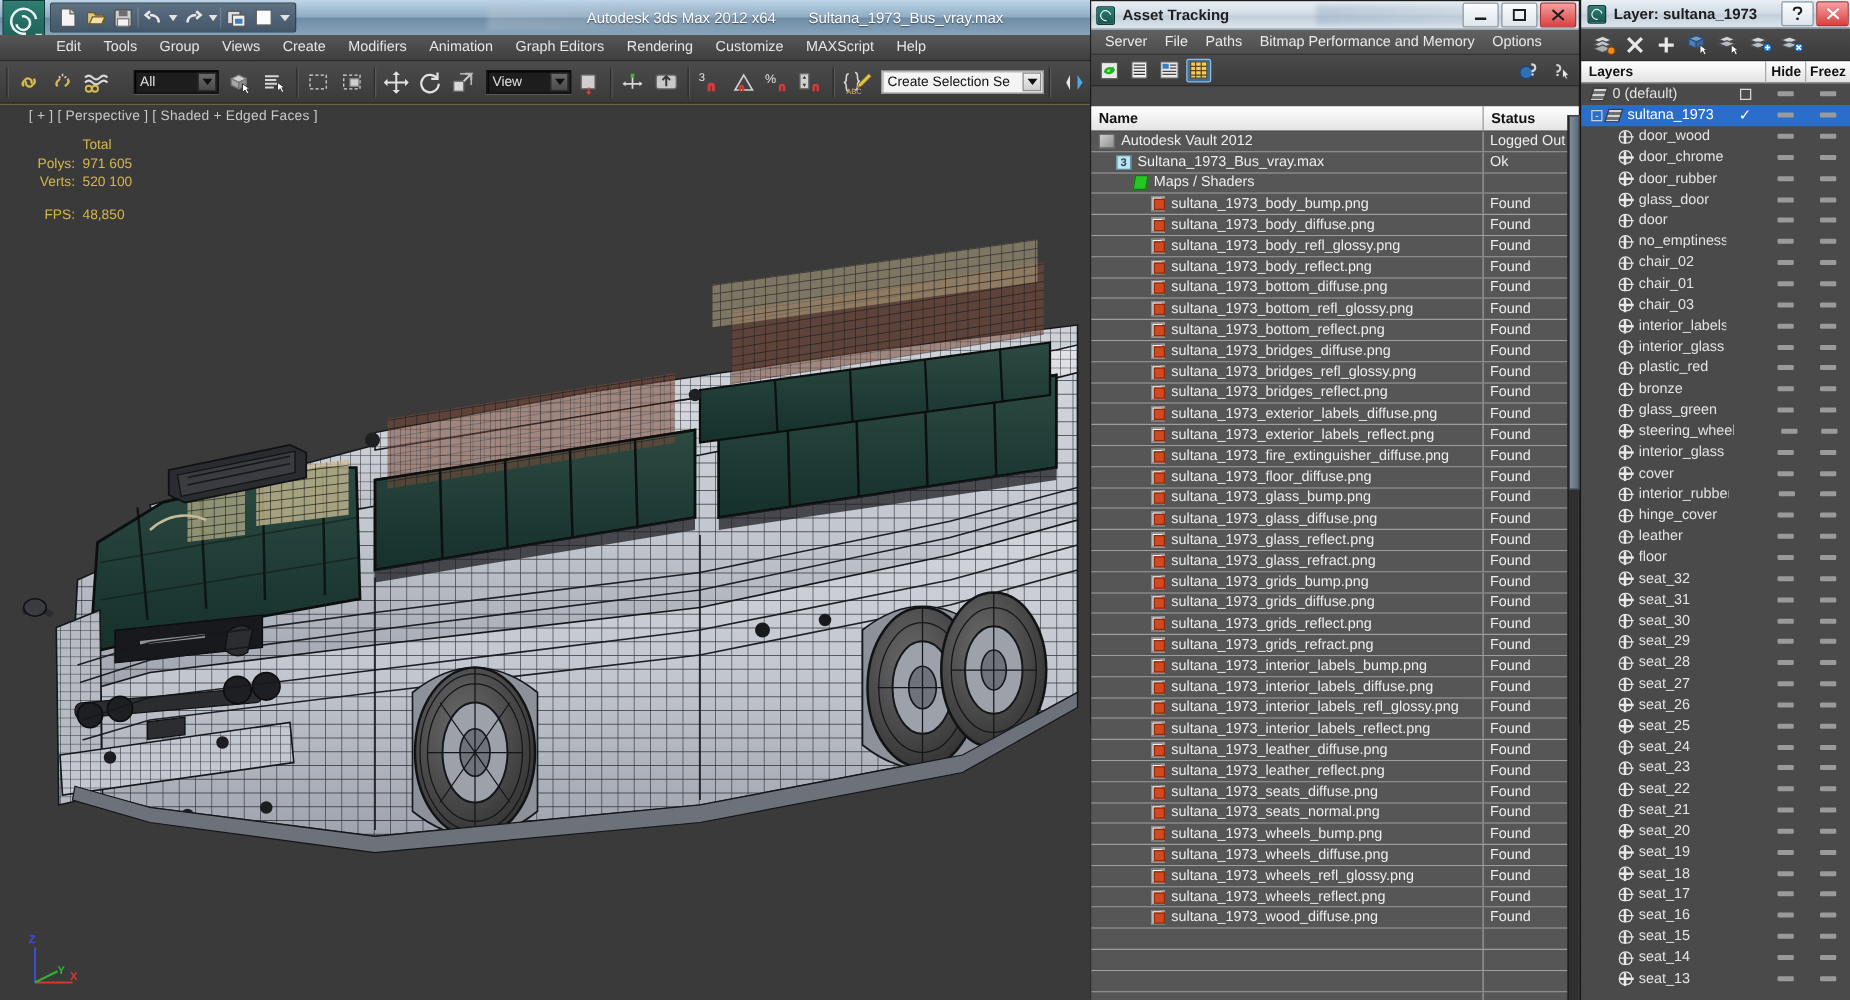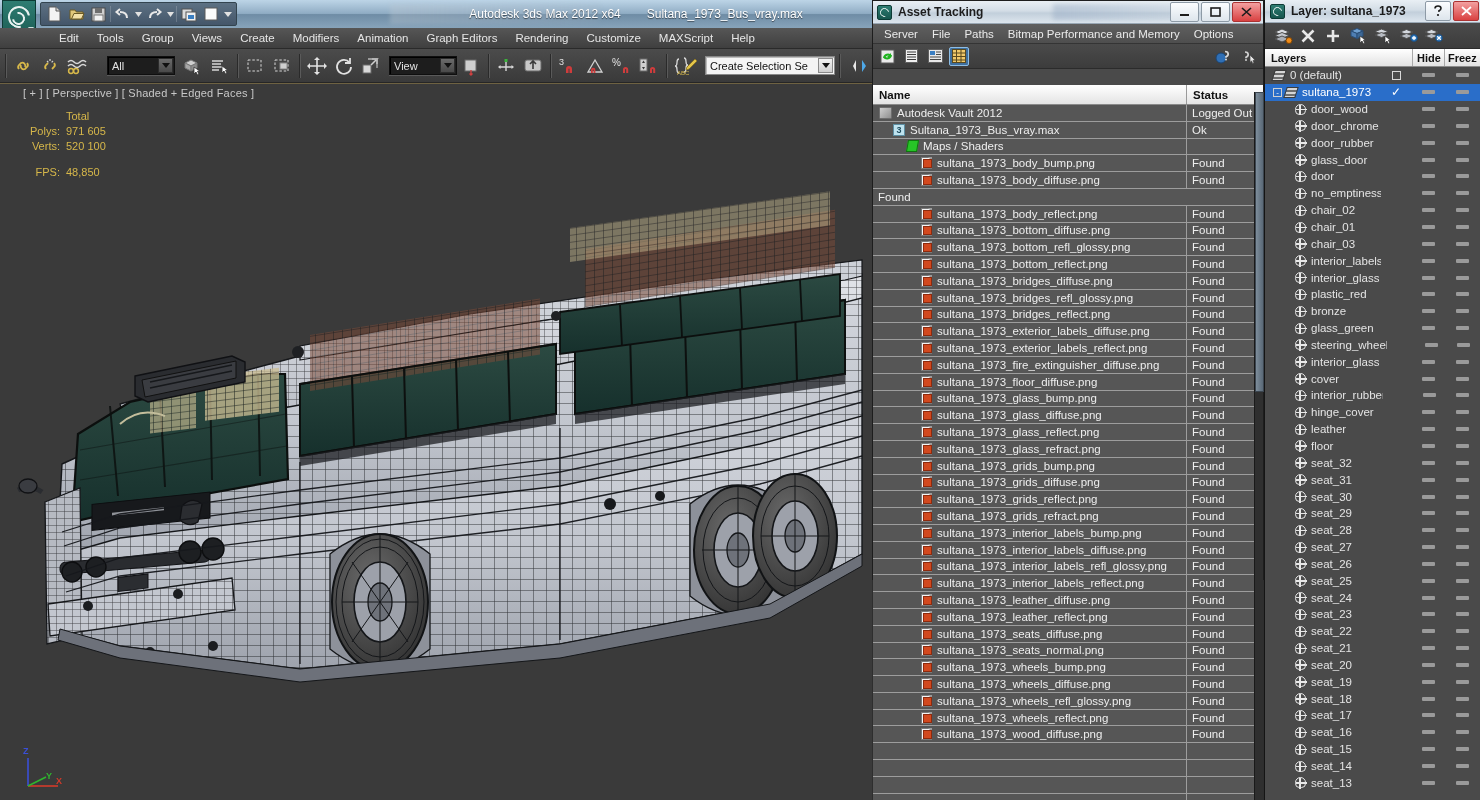--- a/index.html
+++ b/index.html
@@ -66,21 +66,21 @@
   .title-right-blur{
     position:absolute; left:390px; top:4px; width:210px; height:20px;
     background:linear-gradient(to right, rgba(190,200,210,.35), rgba(160,175,190,.15));
     filter: blur(2px); z-index:2;
   }
 
   
   .menubar {
     height: 21px; background: linear-gradient(to bottom,#565656,#3f3f3f);
     border-bottom:1px solid #2a2a2a;
-    display: flex; align-items: flex-start; padding-left: 50px;
+    display: flex; align-items: flex-start; padding-left: 36px;
   }
   .menubar .mi {
     padding: 0 9px; height: 21px; line-height: 21px;
     font-size: 11.5px; color: #e6e6e6; cursor: default;
   }
 
   
   .maintoolbar{
     height: 34px; background: linear-gradient(to bottom,#4b4b4b,#3a3a3a);
     border-bottom:1px solid #262626;
@@ -878,20 +878,24 @@
           <div class="s">Found</div>
         </div>
         <div class="at-row">
           <div class="n ind3">
             <span class="ficon png"></span>
             <span>sultana_1973_body_diffuse.png</span>
           </div>
           <div class="s">Found</div>
         </div>
         <div class="at-row">
+          <div class="n ind3">
+            <span class="ficon png"></span>
+            <span>sultana_1973_body_refl_glossy.png</span>
+          </div>
           <div class="s">Found</div>
         </div>
         <div class="at-row">
           <div class="n ind3">
             <span class="ficon png"></span>
             <span>sultana_1973_body_reflect.png</span>
           </div>
           <div class="s">Found</div>
         </div>
         <div class="at-row">

